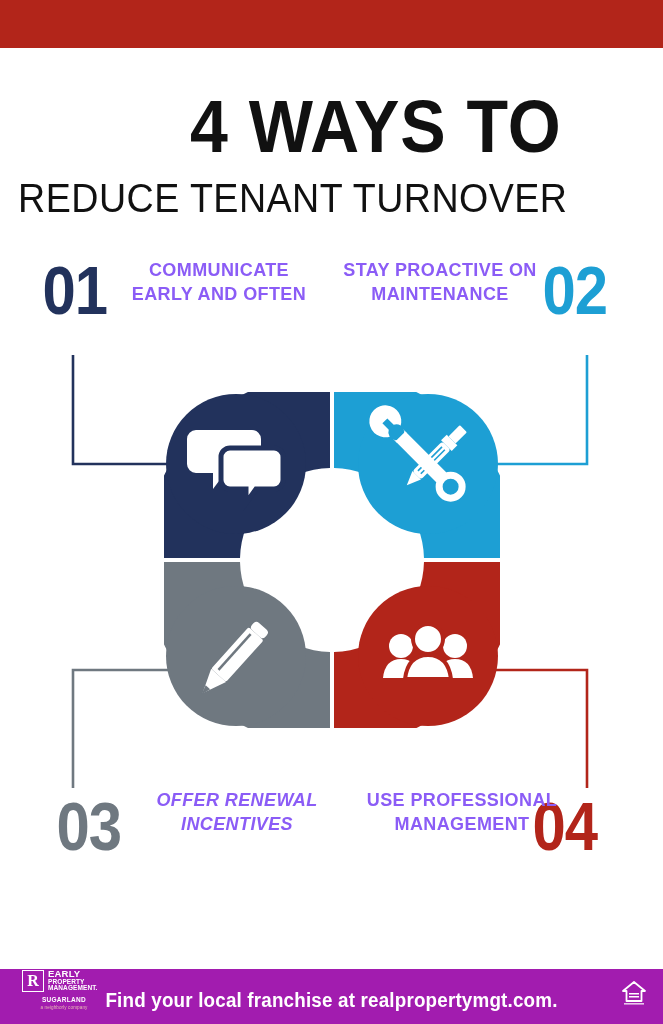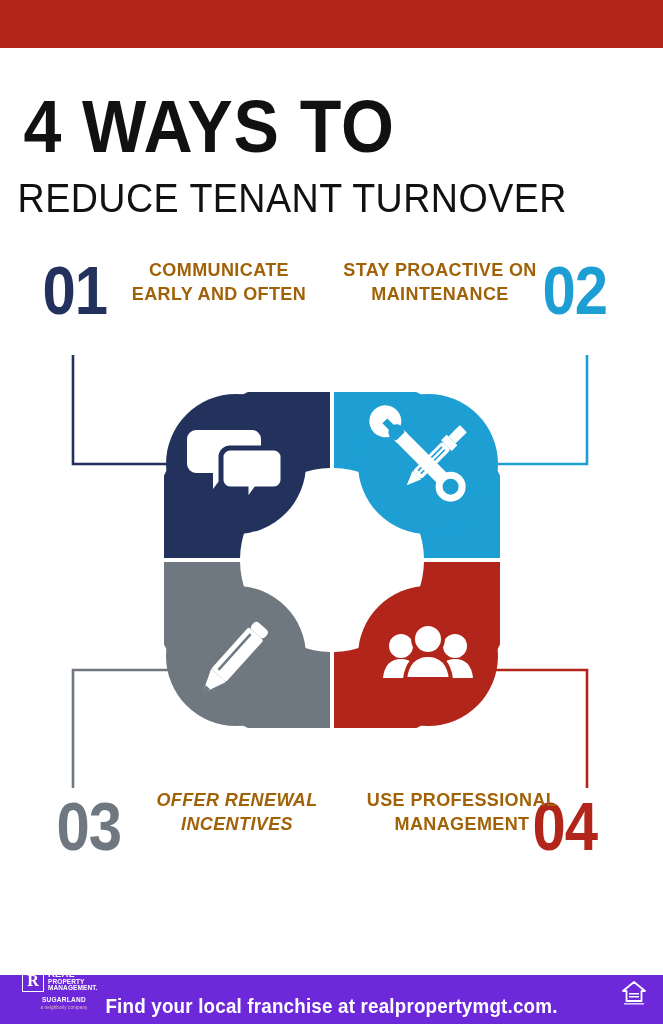--- a/index.html
+++ b/index.html
@@ -24,21 +24,21 @@
     height: 48px;
     background: #b2251a;
   }
 
   
   .title-block {
     position: absolute;
     top: 92px;
     left: 0;
     width: 585px;
-    text-align: left;
+    text-align: right;
   }
   .title-main {
     font-family: "Liberation Sans Narrow", "Liberation Sans", sans-serif;
     font-size: 74px;
     font-weight: bold;
     letter-spacing: 1px;
     color: #111111;
     line-height: 0.95;
     transform: scaleX(0.92);
     margin: 0;
@@ -69,21 +69,21 @@
   .num-03 { left: 52px;  top: 792px; color: #6f7880; }
   .num-04 { left: 528px; top: 792px; color: #b2251a; }
 
   
   .step-label {
     position: absolute;
     font-family: "Liberation Sans", sans-serif;
     font-size: 18px;
     font-weight: bold;
     letter-spacing: 0.4px;
-    color: #a16207;
+    color: #8b5cf6;
     text-align: center;
     line-height: 1.35;
     text-transform: uppercase;
   }
   .label-01 { left: 124px; top: 258px; width: 190px; }
   .label-02 { left: 342px; top: 258px; width: 196px; }
   .label-03 { left: 144px; top: 788px; width: 186px; font-style: italic; }
   .label-04 { left: 336px; top: 788px; width: 196px; margin-left: 28px; }
 
   
@@ -99,22 +99,22 @@
     width: 424px;
     height: 384px;
   }
 
   
   .footer {
     position: absolute;
     left: 0;
     bottom: 0;
     width: 663px;
-    height: 49px;
-    background: #6d28d9;
+    height: 55px;
+    background: #a21caf;
   }
   .footer-text {
     position: absolute;
     left: 0; top: 0;
     width: 663px;
     height: 63px;
     display: flex;
     align-items: center;
     justify-content: center;
     color: #ffffff;
@@ -330,21 +330,21 @@
   </g>
 </svg>
 
 <div class="footer">
   <div class="footer-text">Find your local franchise at realpropertymgt.com.</div>
 </div>
 
 <div class="logo-box">
   <div class="logo-r">R</div>
   <div class="logo-words">
-    <div class="logo-l1">REAL</div>
+    <div class="logo-l1">EARLY</div>
     <div class="logo-l2">PROPERTY</div>
     <div class="logo-l3">MANAGEMENT.</div>
   </div>
 </div>
 <div class="logo-sugar">SUGARLAND</div>
 <div class="logo-tagline">a neighborly company</div>
 
 <svg class="eho" viewBox="0 0 26 28">
   <path d="M13 4 L24 13 H20.5 V23 H5.5 V13 H2 Z" fill="none" stroke="#ffffff" stroke-width="1.8" stroke-linejoin="round"></path>
   <rect x="8" y="15" width="10" height="1.5" fill="#ffffff"></rect>

